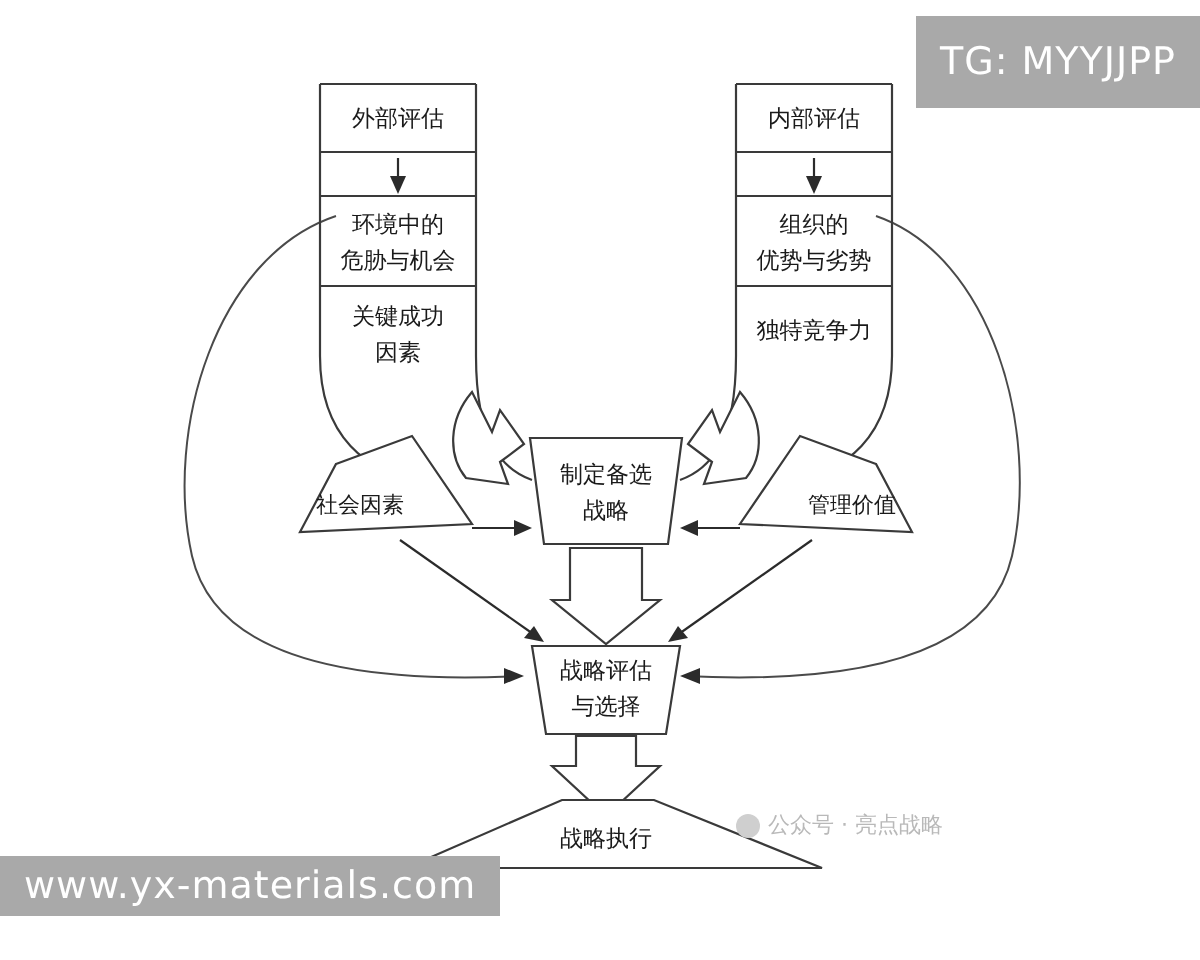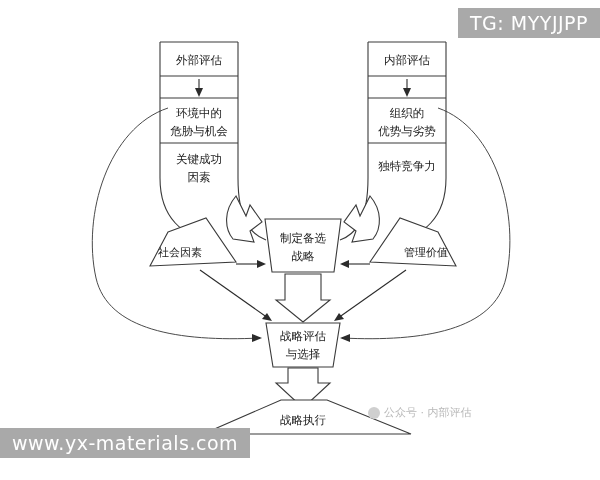--- a/index.html
+++ b/index.html
@@ -16,21 +16,21 @@
     position:absolute;
     background:#a9a9a9;
     color:#ffffff;
     font-weight:400;
     letter-spacing:.5px;
     display:flex;align-items:center;
     white-space:nowrap;
   }
   #tg-badge{
     right:0;top:8px;
-    height:30px;padding:0 12px;
+    height:46px;padding:0 12px;
     font-size:19px;
     margin-left:20px;
   }
   #site-badge{
     left:0;bottom:22px;
     height:30px;padding:0 12px;
     font-size:19px;
     margin-top:28px;
   }
   .cn{
@@ -200,16 +200,16 @@
   <div class="wm" id="tg-badge">
     <span>TG: MYYJJPP</span>
   </div>
 
   <div class="wm" id="site-badge">
     <span>www.yx-materials.com</span>
   </div>
 
   <div id="logo-wm">
     <span class="dot"></span>
-    <span>公众号 · 内部评估</span>
+    <span>公众号 · 亮点战略</span>
   </div>
 
 </div>
 
 </body></html>

